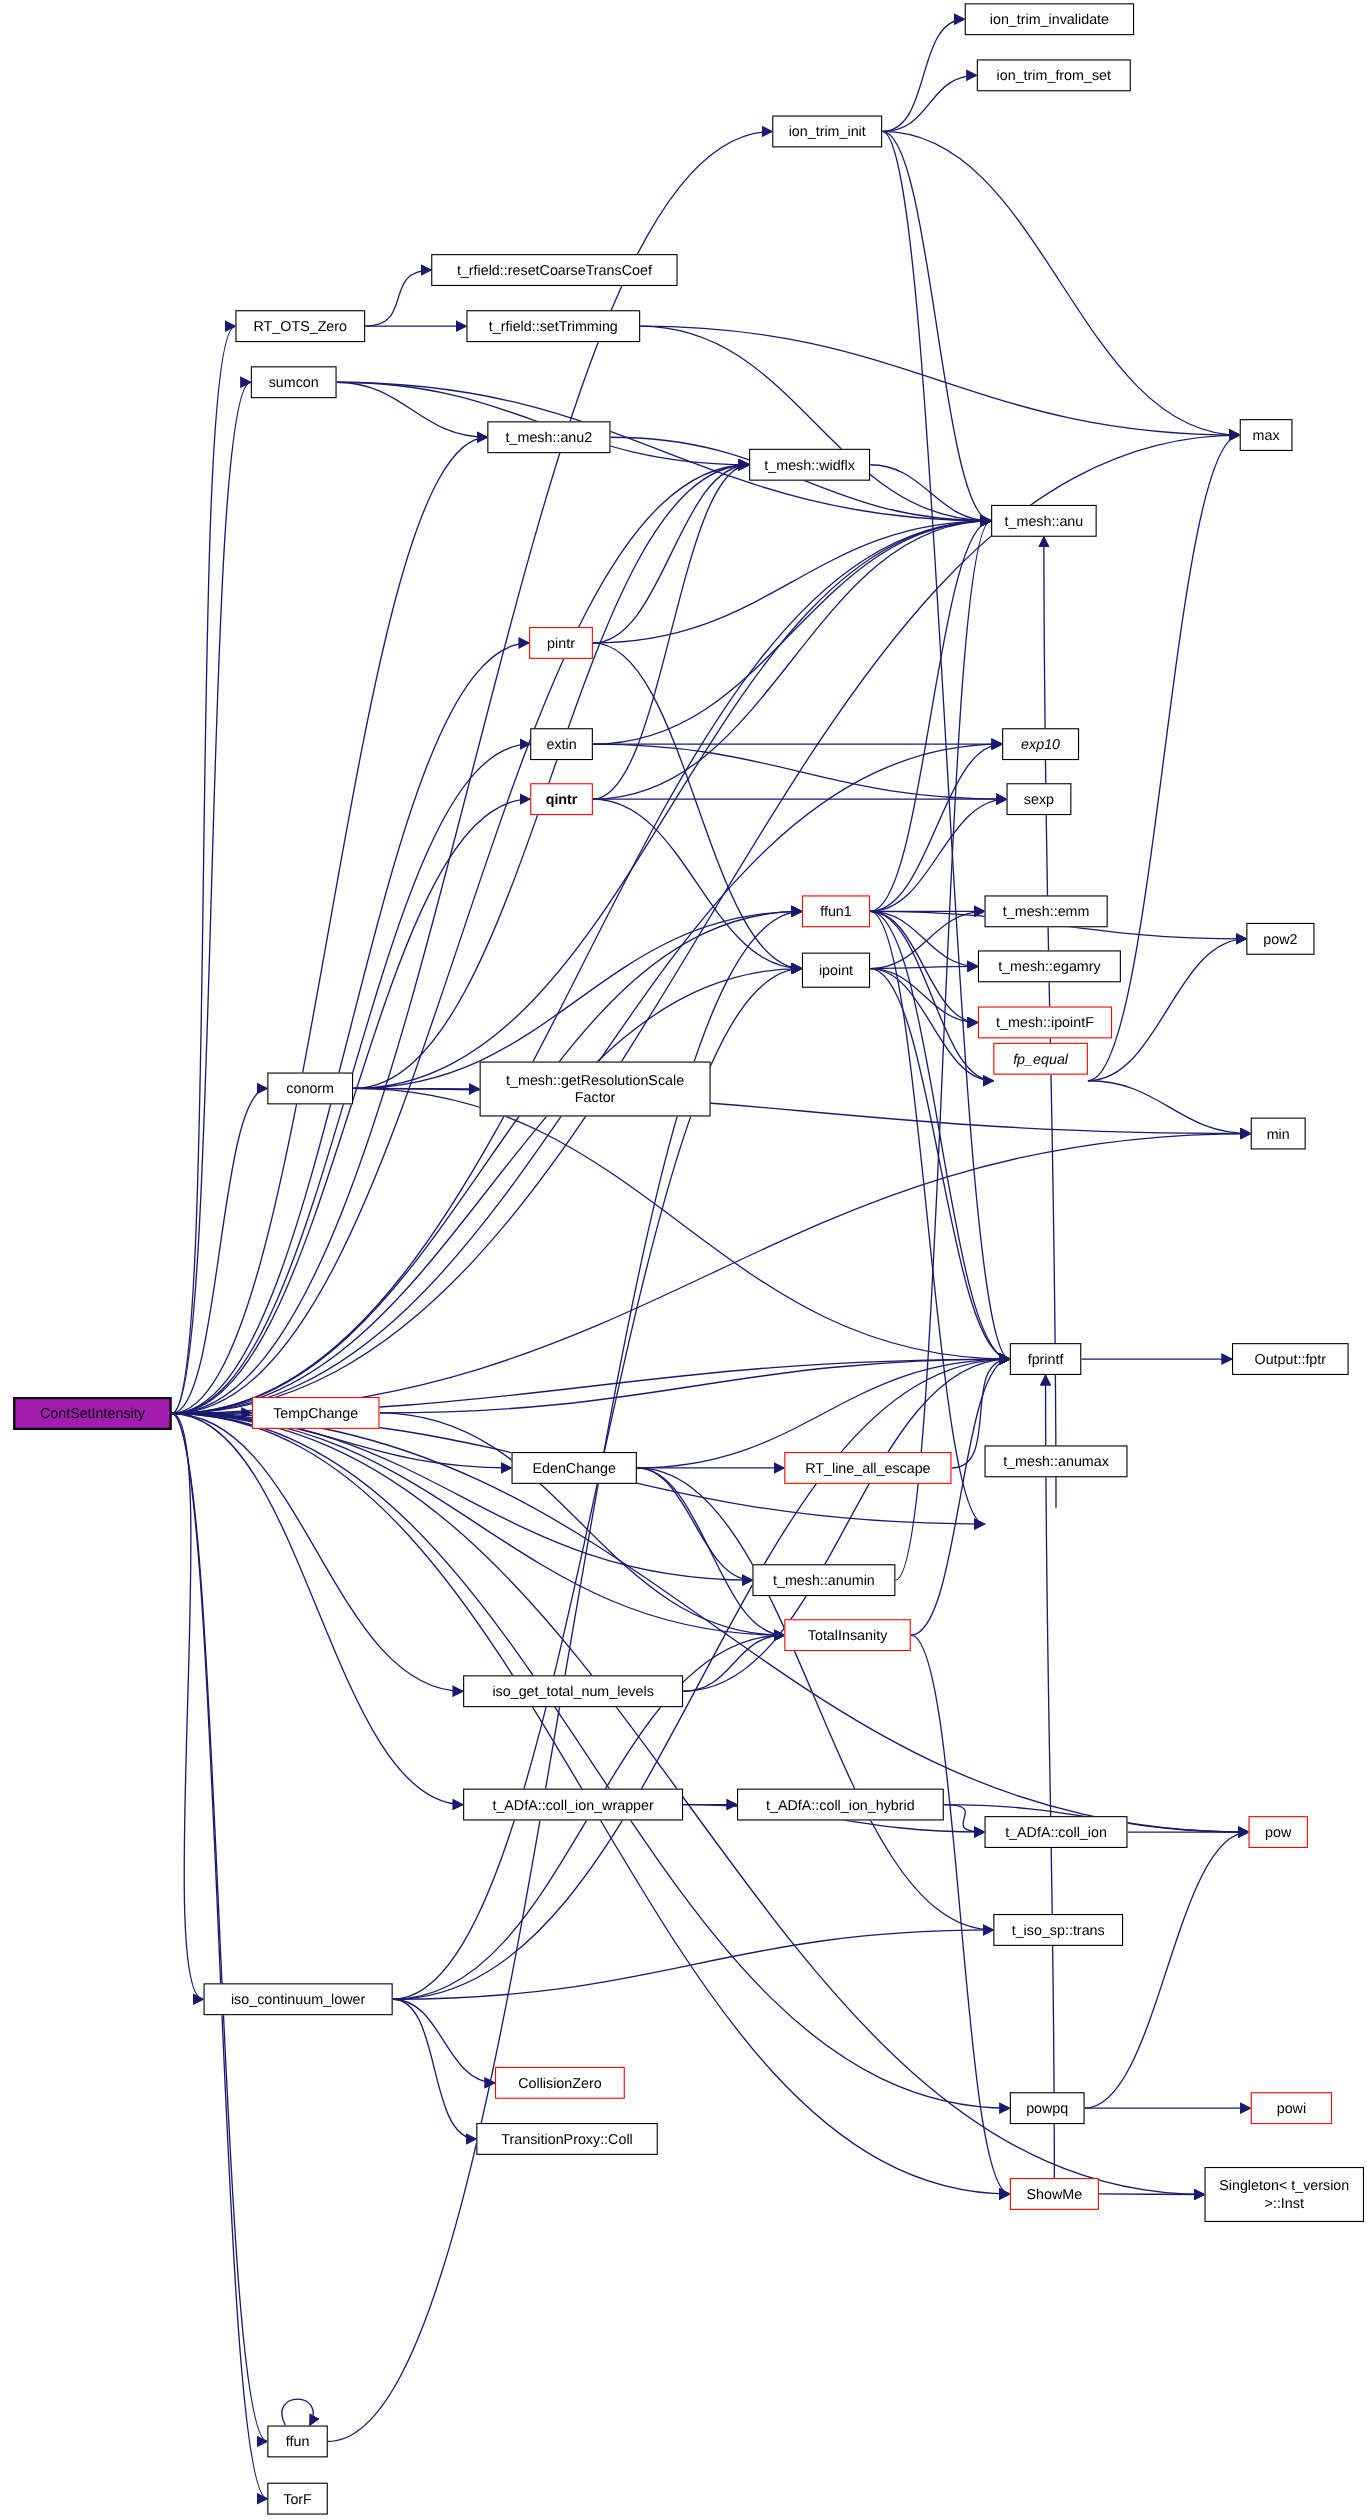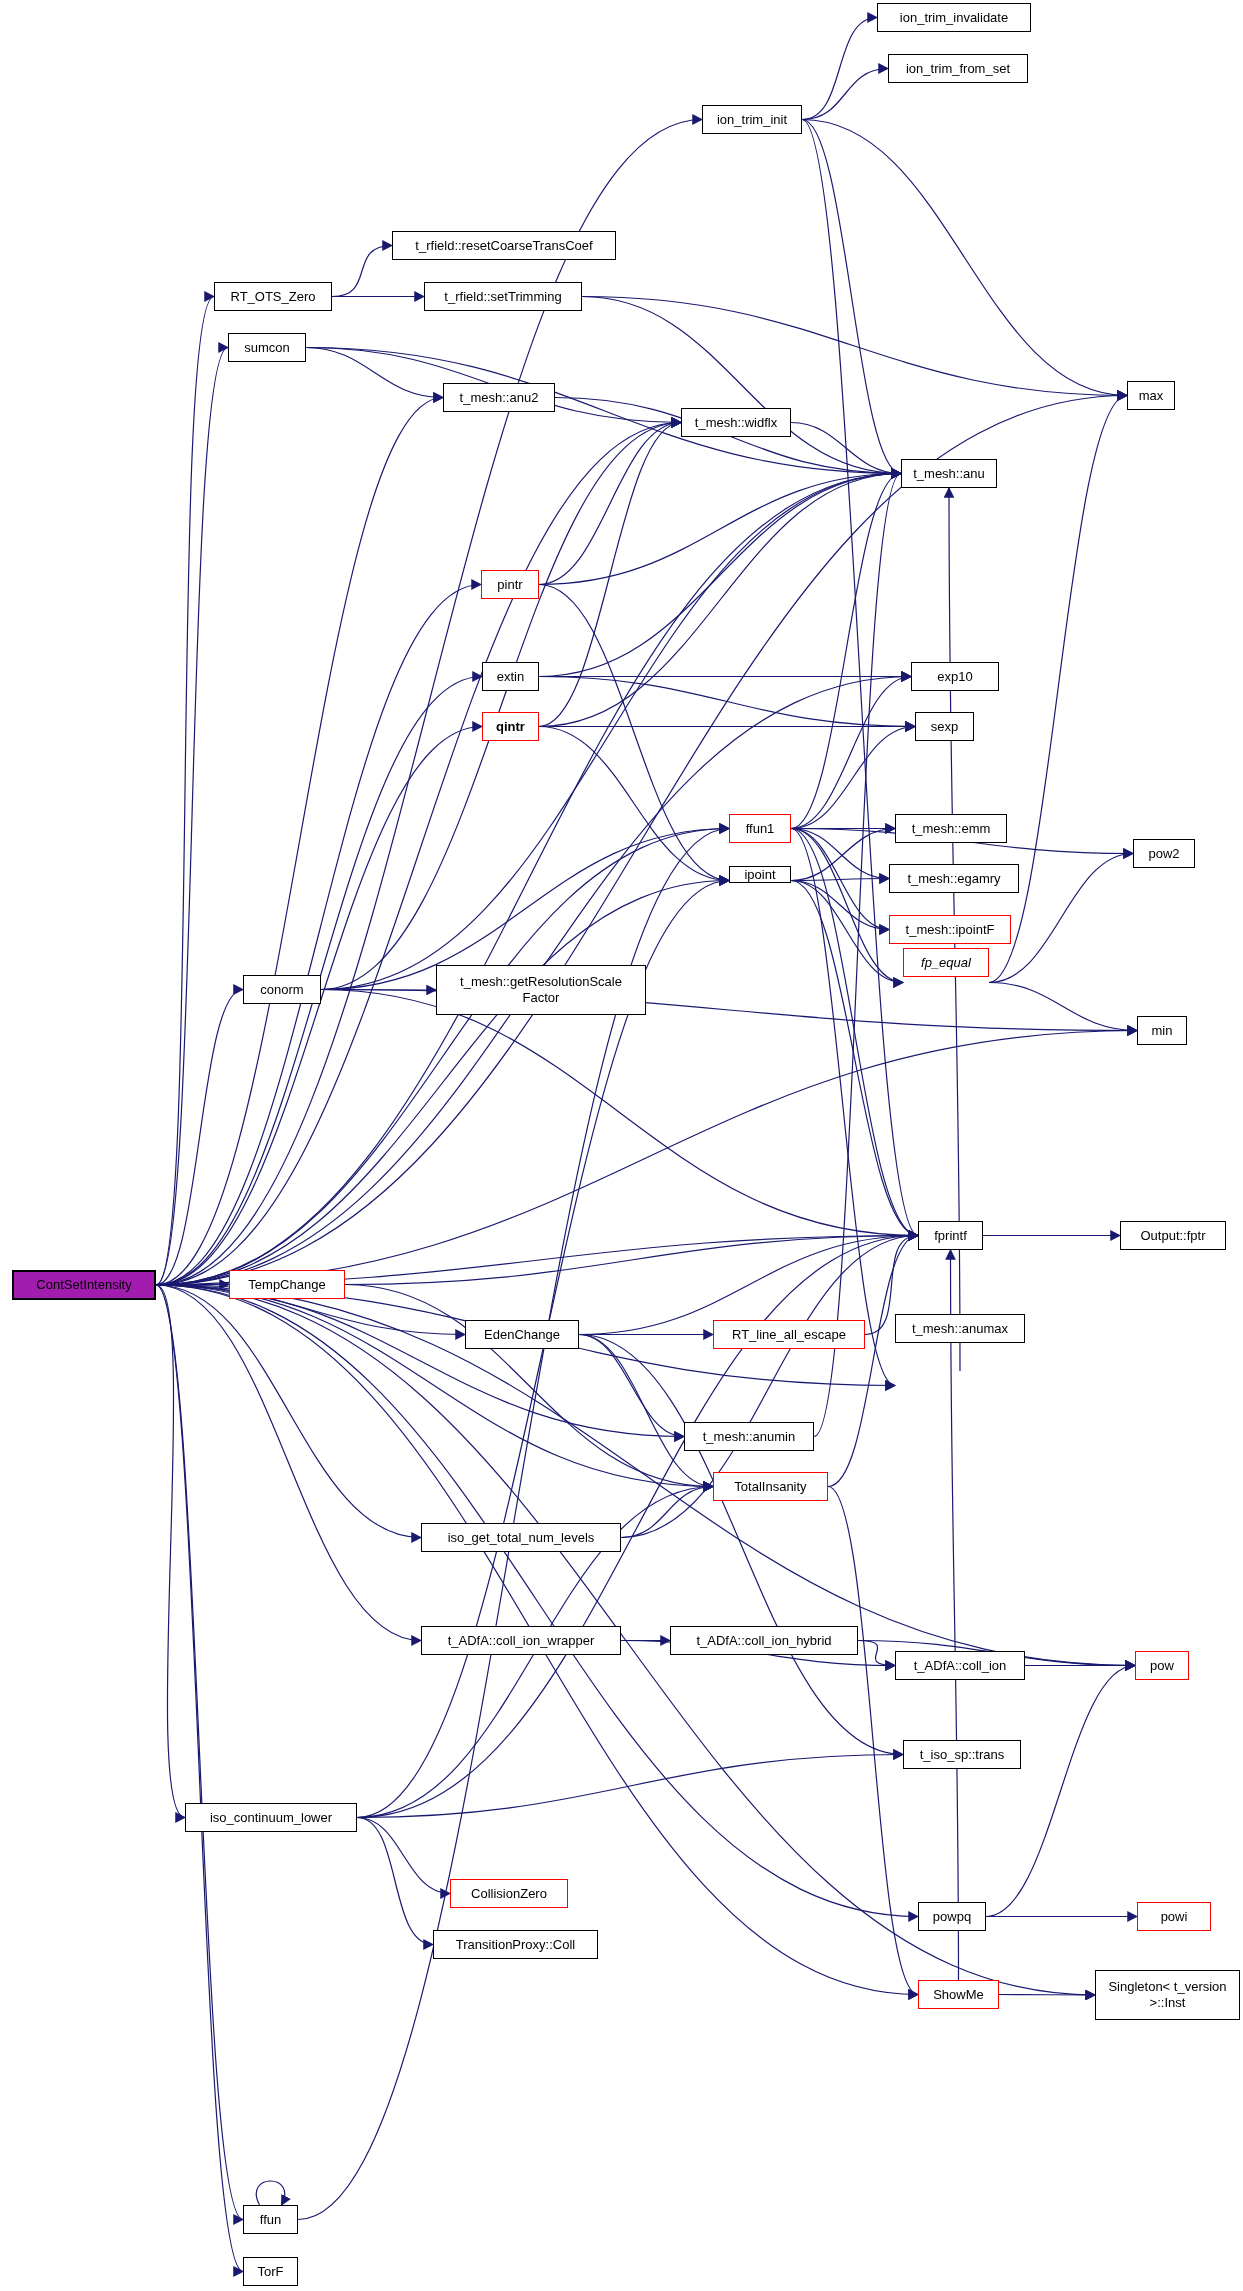--- a/index.html
+++ b/index.html
@@ -176,26 +176,26 @@
       <div class="node" style="left: 1127px; top: 381px; width: 48px; height: 29px;">max</div>
       <div class="node" style="left: 392px; top: 231px; width: 224px; height: 29px;">t_rfield::resetCoarseTransCoef</div>
       <div class="node" style="left: 214px; top: 282px; width: 118px; height: 29px;">RT_OTS_Zero</div>
       <div class="node" style="left: 424px; top: 282px; width: 158px; height: 29px;">t_rfield::setTrimming</div>
       <div class="node" style="left: 228px; top: 333px; width: 78px; height: 29px;">sumcon</div>
       <div class="node" style="left: 443px; top: 383px; width: 112px; height: 29px;">t_mesh::anu2</div>
       <div class="node" style="left: 681px; top: 408px; width: 110px; height: 29px;">t_mesh::widflx</div>
       <div class="node" style="left: 901px; top: 459px; width: 96px; height: 29px;">t_mesh::anu</div>
       <div class="node red" style="left: 481px; top: 570px; width: 58px; height: 29px;">pintr</div>
       <div class="node" style="left: 482px; top: 662px; width: 57px; height: 29px;">extin</div>
-      <div class="node" style="left: 911px; top: 662px; width: 88px; height: 29px;">exp10</div>
+      <div class="node" style="left: 911px; top: 662px; width: 70px; height: 29px; font-style: italic;">exp10</div>
       <div class="node red" style="left: 482px; top: 712px; width: 57px; height: 29px; font-weight: bold;">qintr</div>
       <div class="node" style="left: 915px; top: 712px; width: 59px; height: 29px;">sexp</div>
       <div class="node red" style="left: 729px; top: 814px; width: 62px; height: 29px;">ffun1</div>
       <div class="node" style="left: 895px; top: 814px; width: 112px; height: 29px;">t_mesh::emm</div>
-      <div class="node" style="left: 729px; top: 866px; width: 62px; height: 17px;">ipoint</div>
+      <div class="node" style="left: 729px; top: 866px; width: 62px; height: 32px;">ipoint</div>
       <div class="node" style="left: 889px; top: 864px; width: 130px; height: 29px;">t_mesh::egamry</div>
       <div class="node red" style="left: 889px; top: 915px; width: 122px; height: 29px;">t_mesh::ipointF</div>
       <div class="node" style="left: 1133px; top: 839px; width: 62px; height: 29px;">pow2</div>
       <div class="node red" style="left: 903px; top: 948px; width: 86px; height: 29px; font-style: italic;">fp_equal</div>
       <div class="node" style="left: 243px; top: 975px; width: 78px; height: 29px;">conorm</div>
       <div class="node" style="left: 436px; top: 965px; width: 210px; height: 50px;">t_mesh::getResolutionScale
 Factor</div>
       <div class="node" style="left: 1137px; top: 1016px; width: 50px; height: 29px;">min</div>
       <div class="node" style="left: 918px; top: 1221px; width: 65px; height: 29px;">fprintf</div>
       <div class="node" style="left: 1120px; top: 1221px; width: 106px; height: 29px;">Output::fptr</div>

